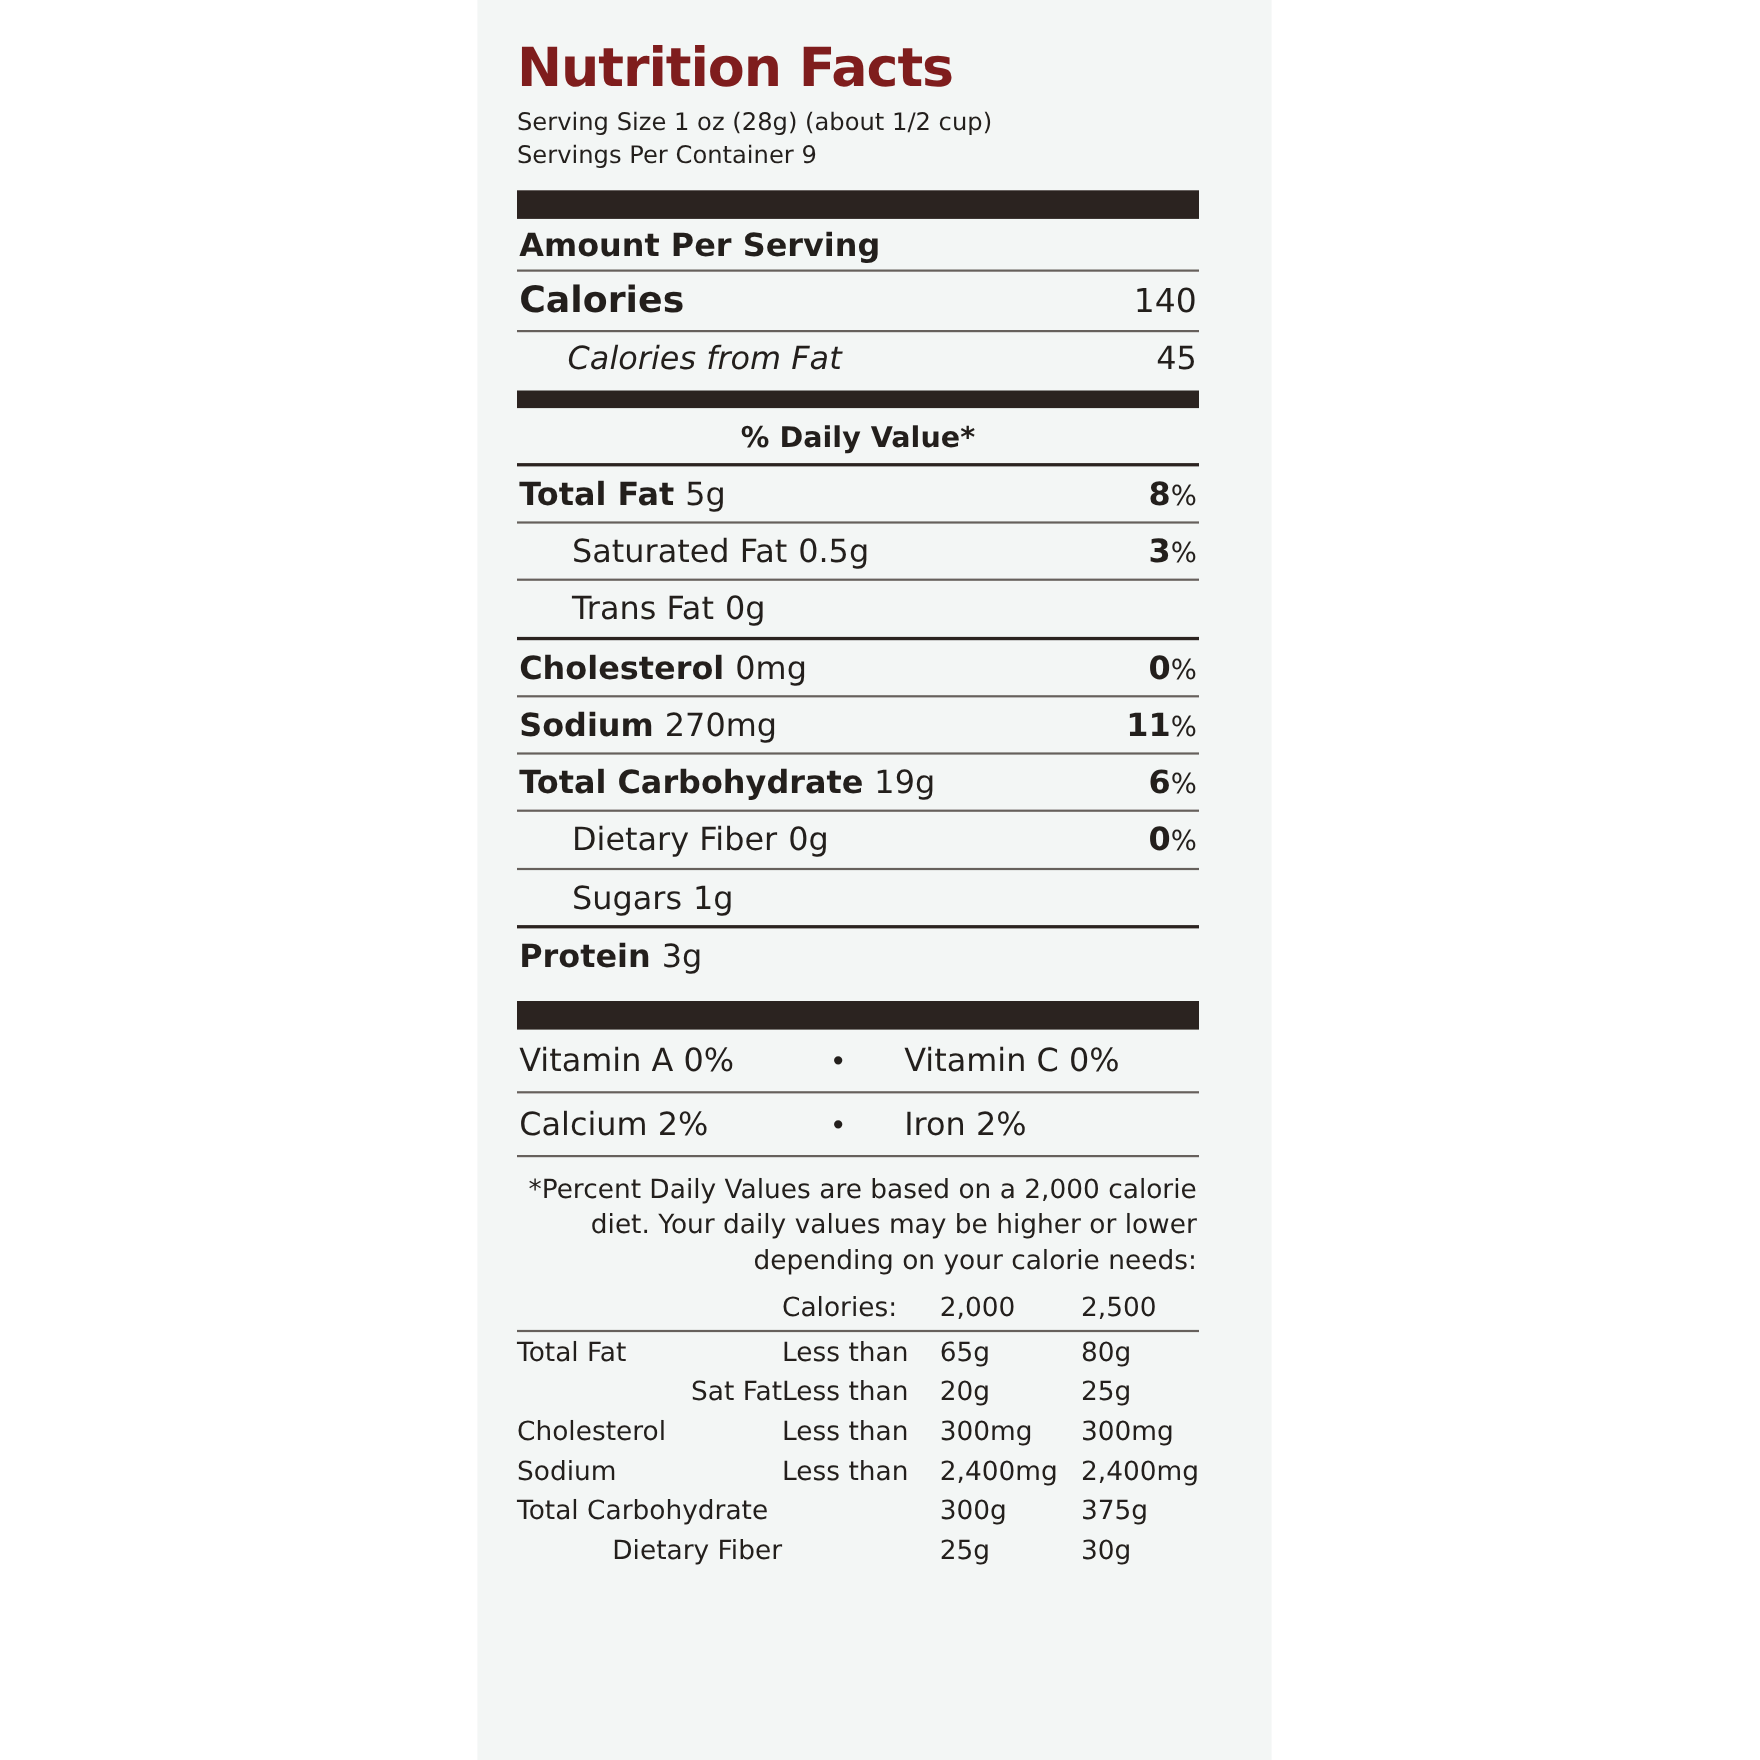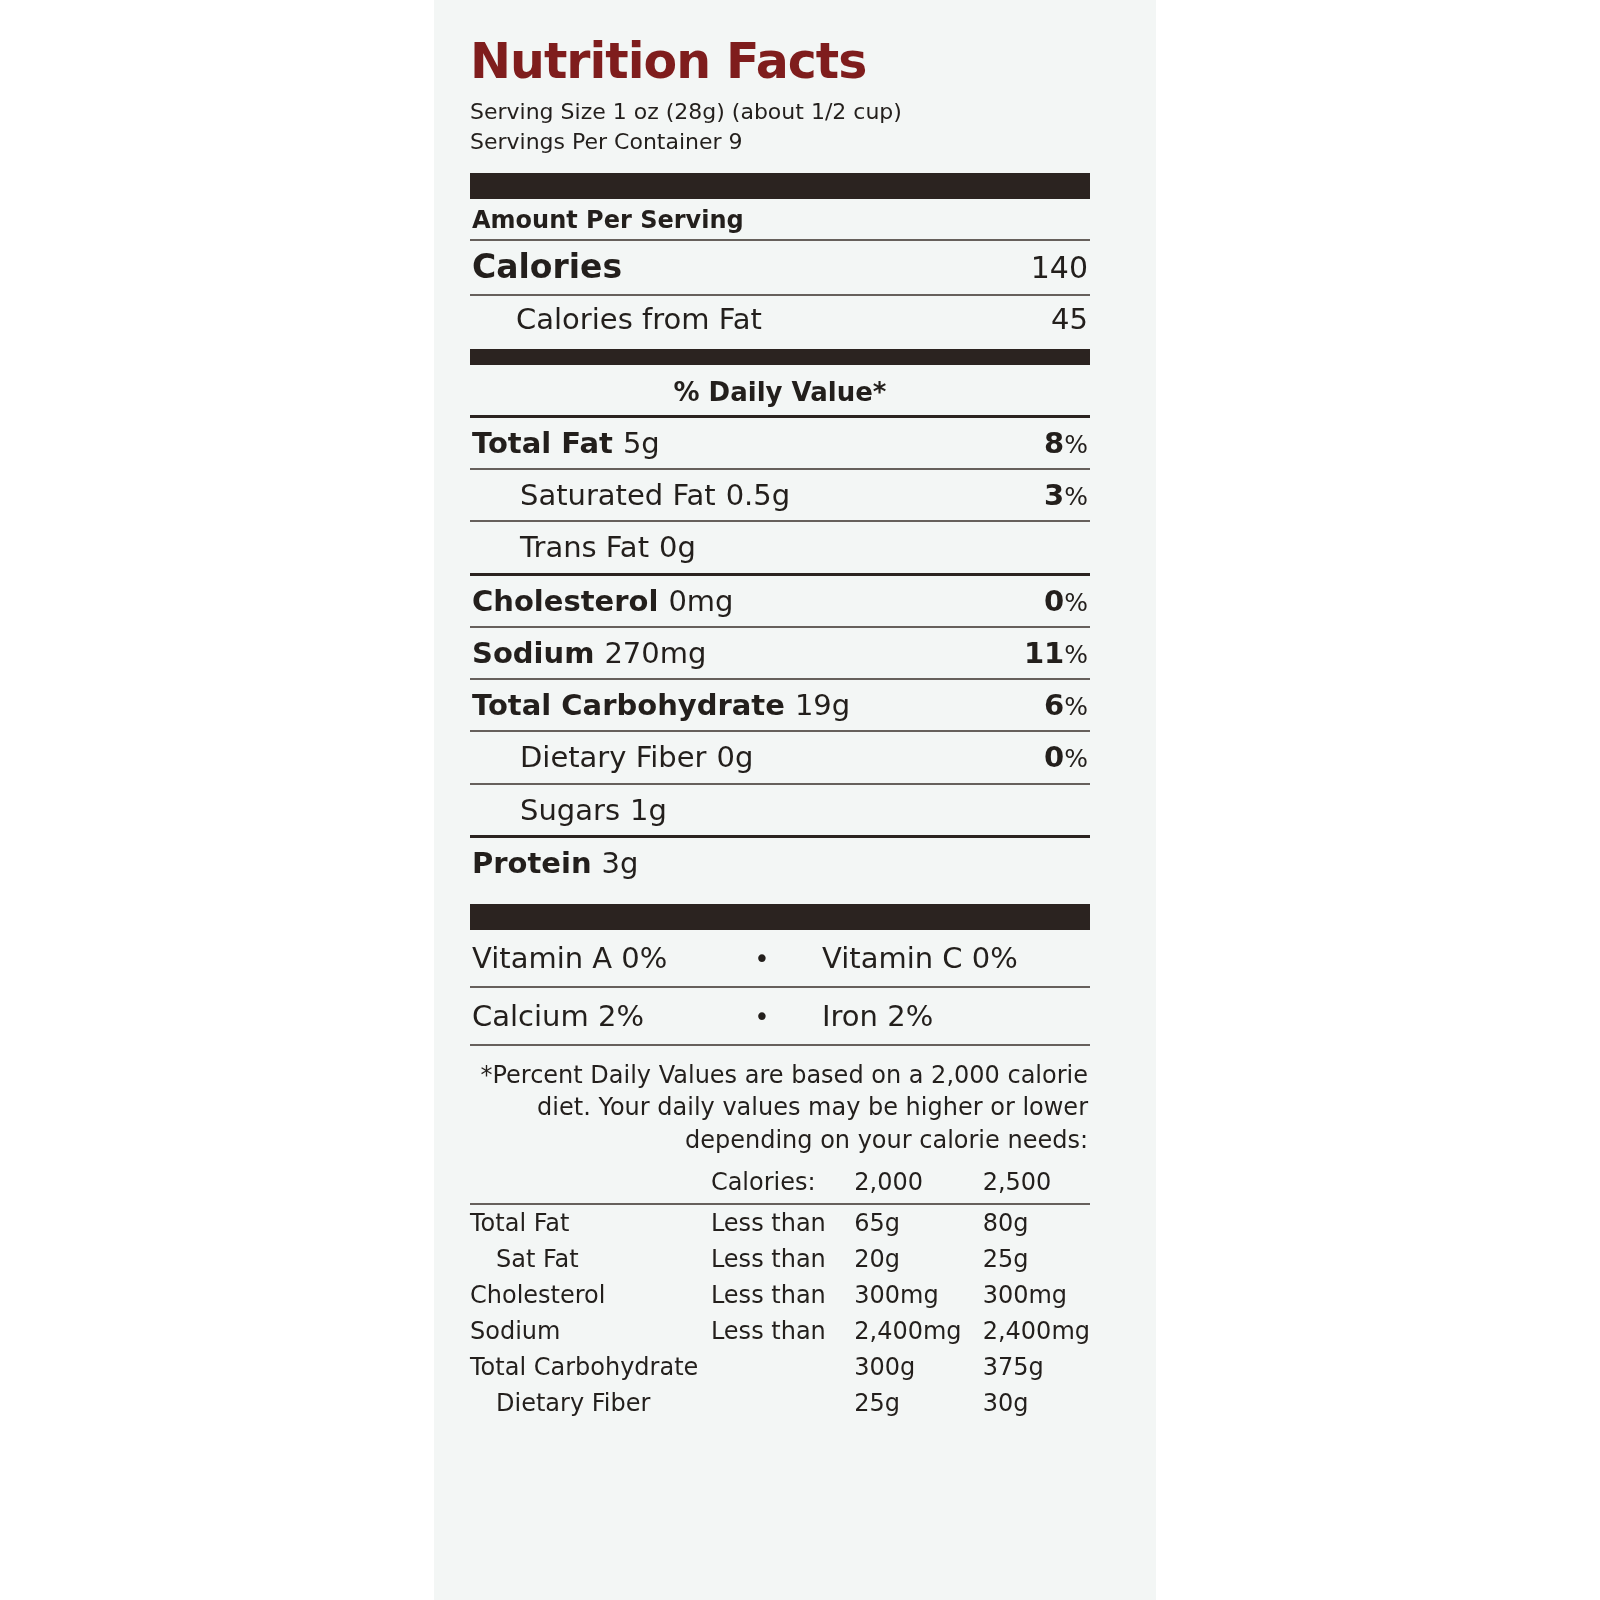--- a/index.html
+++ b/index.html
@@ -75,39 +75,39 @@
   .row .left { display: flex; align-items: baseline; }
   .row .right { white-space: nowrap; }
 
   .b { font-weight: bold; }
   .amt { font-weight: normal; margin-left: 10px; }
   .indent { padding-left: 48px; }
 
   .pct { font-weight: bold; font-size: 29px; }
   .pct .sym { font-weight: normal; font-size: 25px; }
 
-  .amount-per { font-weight: bold; font-size: 24px; padding: 7px 2px 5px 2px; }
+  .amount-per { font-weight: bold; font-size: 29px; padding: 7px 2px 5px 2px; }
 
   .calories-row {
     display: flex;
     align-items: baseline;
     justify-content: space-between;
     padding: 6px 2px 8px 2px;
   }
   .calories-row .left { font-weight: bold; font-size: 33px; }
   .calories-row .right { font-size: 30px; }
 
   .calfat-row {
     display: flex;
     align-items: baseline;
     justify-content: space-between;
     padding: 6px 2px 7px 2px;
     font-size: 29px;
   }
-  .calfat-row .left { padding-left: 44px; }
+  .calfat-row .left { padding-left: 44px; font-style: italic; }
 
   .dv-row {
     text-align: center;
     font-weight: bold;
     font-size: 26px;
     padding: 12px 2px 8px 2px;
   }
 
   .vit-row {
     display: flex;
@@ -136,21 +136,21 @@
   .dv-table td {
     padding: 4px 0 4px 0;
     vertical-align: baseline;
   }
   .dv-table .c-name { width: 228px; }
   .dv-table .c-less { width: 150px; }
   .dv-table .c-2000 { width: 132px; }
   .dv-table .c-2500 { width: auto; }
   .dv-head td { padding-bottom: 7px; }
   .dv-head .c-name { }
-  .sub-indent { padding-left: 26px !important; }
+  .sub-indent { padding-left: 26px !important; text-align: right; }
   .hdr-rule td { padding: 0; }
   .hdr-rule .line { height: 2px; background: #66605c; }
 </style>
 </head>
 <body>
 
 <div class="panel"></div>
 
 <div class="label">
 

